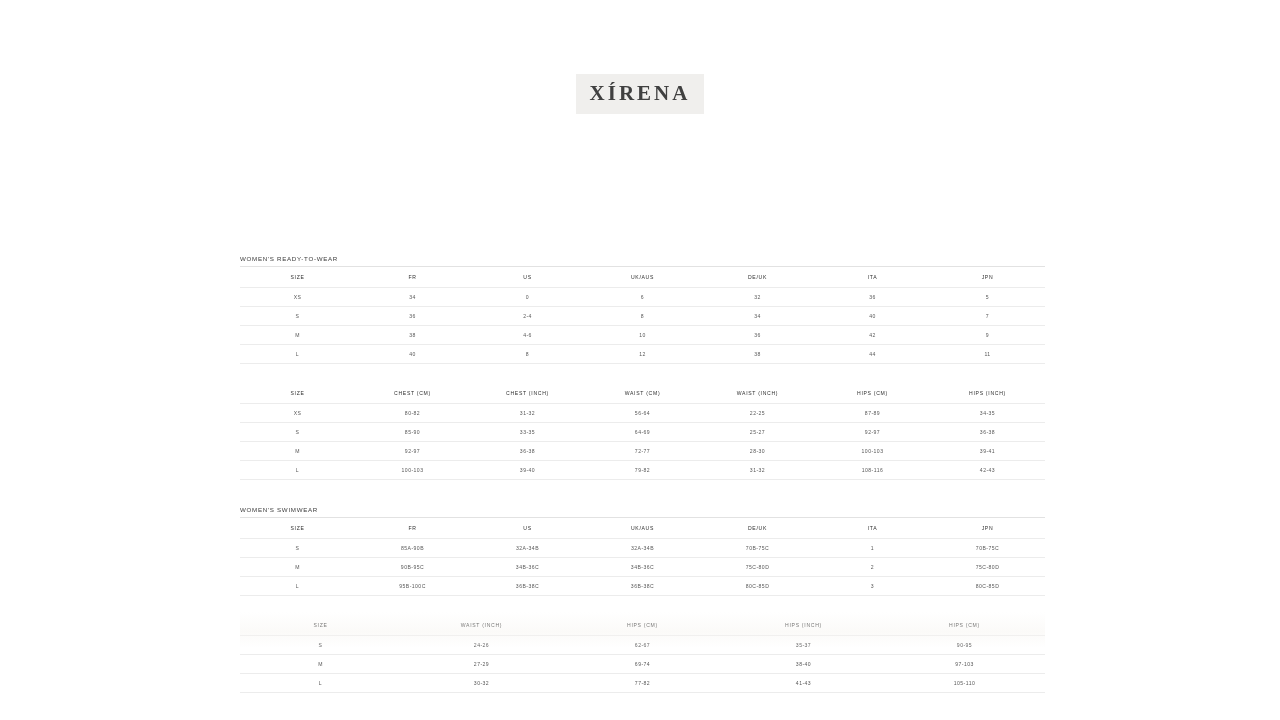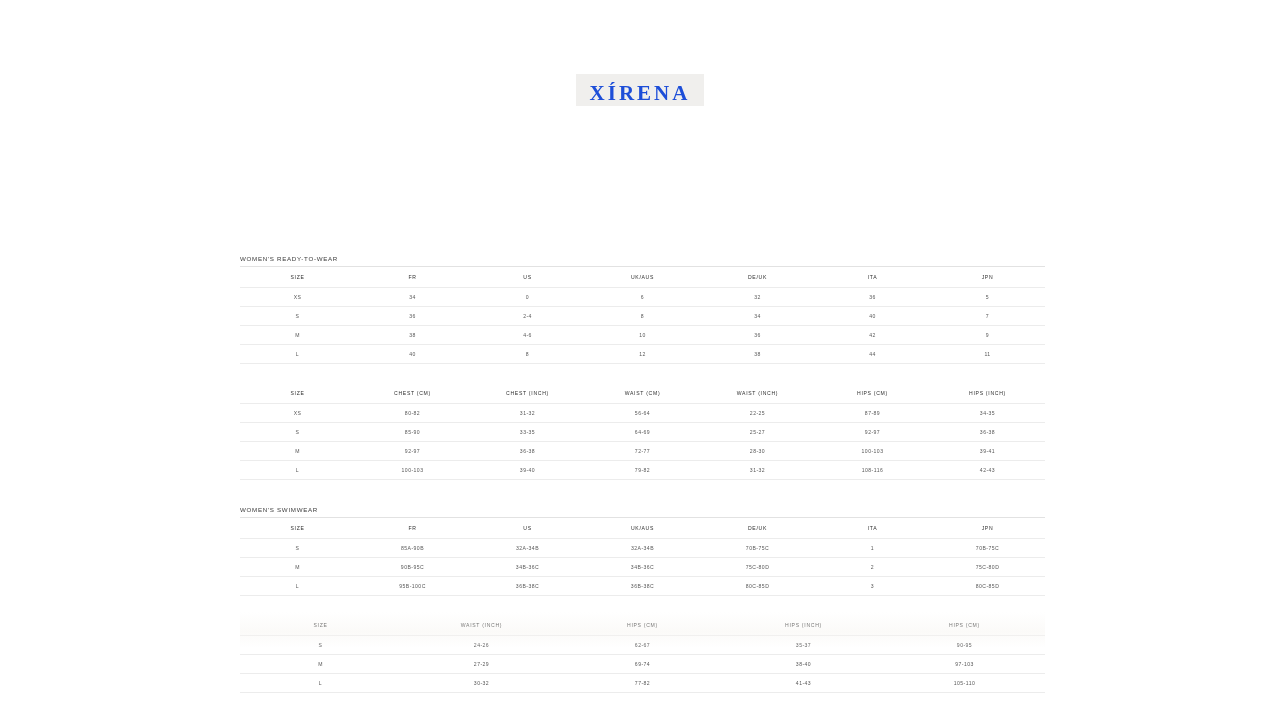--- a/index.html
+++ b/index.html
@@ -21,25 +21,25 @@
   .logo-wrap {
     position: absolute;
     top: 74px;
     left: 0;
     width: 1280px;
     text-align: center;
   }
   .logo {
     display: inline-block;
     background: #f0efed;
-    padding: 7px 14px 0 14px;
+    padding: 7px 14px 8px 14px;
     font-size: 21px;
     letter-spacing: 3px;
     font-weight: bold;
-    color: #1d4ed8;
+    color: #404040;
     font-family: "Liberation Serif", serif;
   }
   .content {
     position: absolute;
     left: 240px;
     top: 255px;
     width: 805px;
   }
   .section-title {
     font-size: 6.2px;

